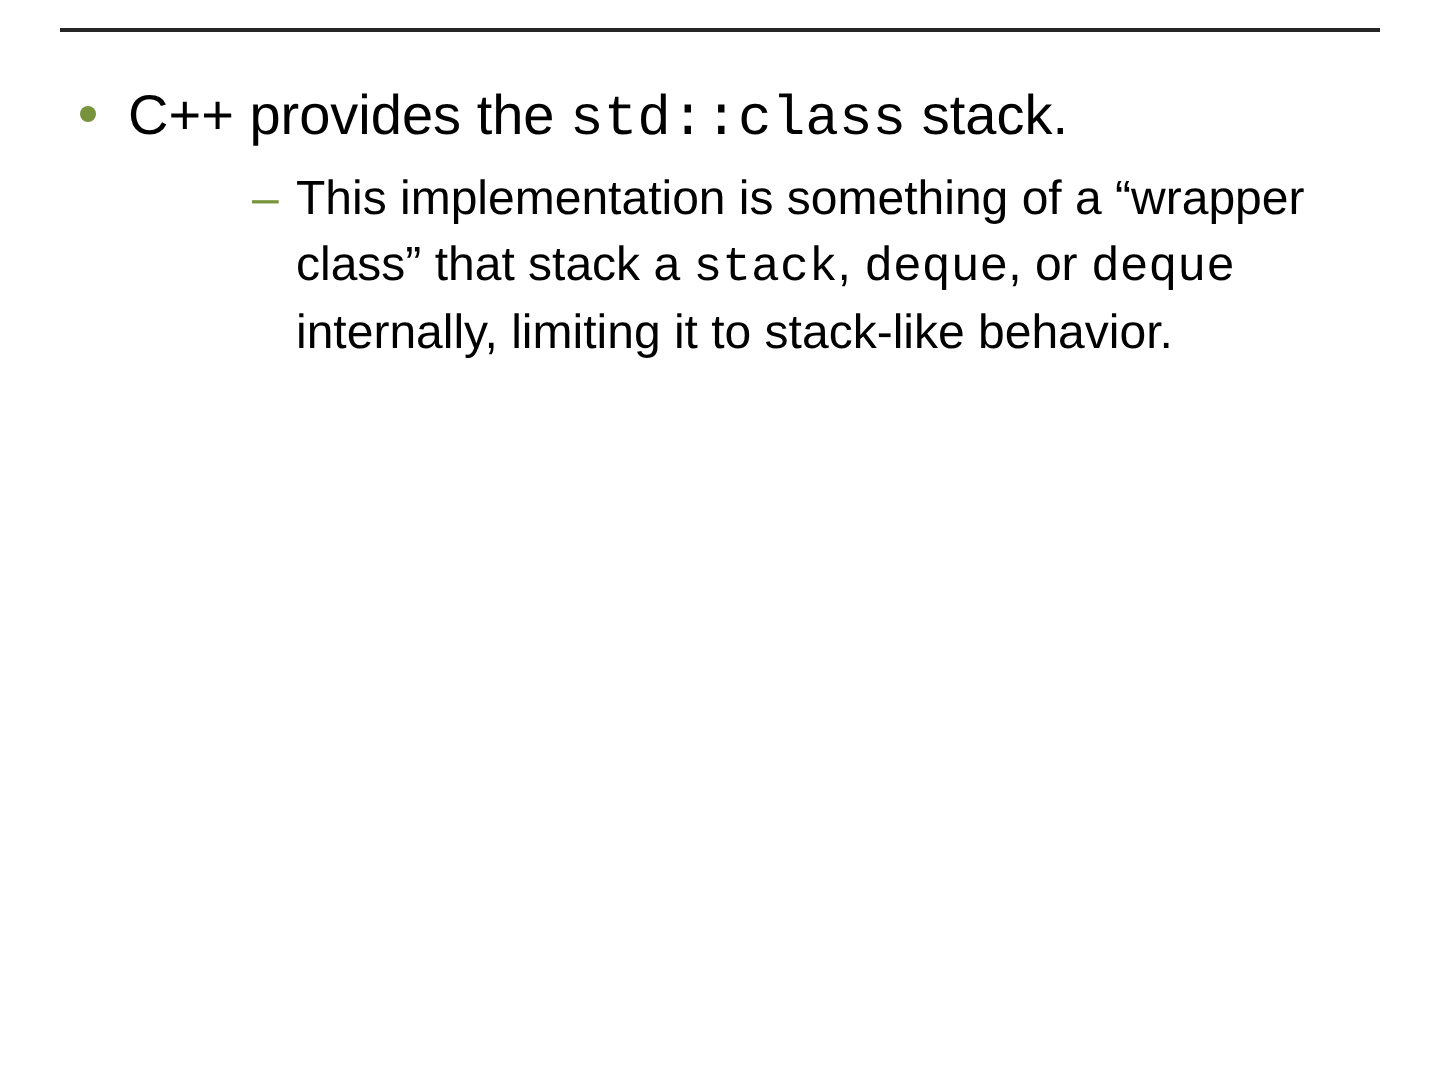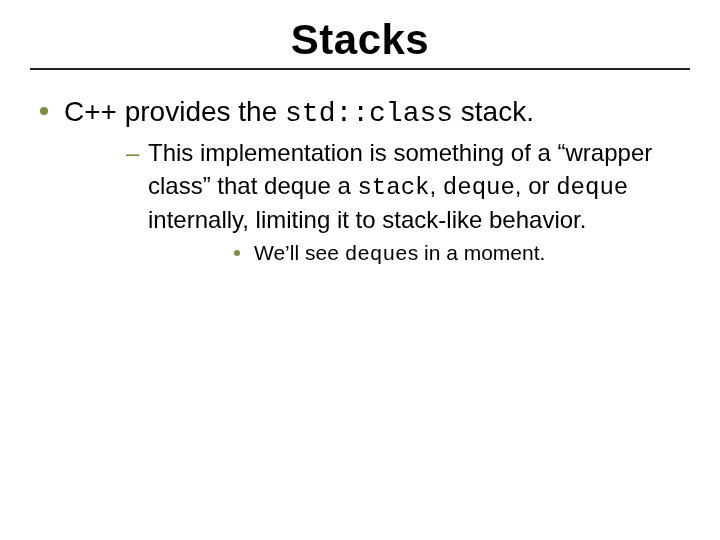--- a/index.html
+++ b/index.html
@@ -84,35 +84,30 @@
   }
   .code {
     font-family: "Courier New", Courier, monospace;
   }
   .seg { white-space: normal; margin-top: 28px; }
 </style>
 </head>
 <body>
 <div class="slide">
 
-  <h1 class="title">Stacks</h1>
   <hr class="rule">
 
   <ul class="bullets">
     <li class="b1">
       <span class="dot"></span>
       <span class="seg">C++ provides the </span><span class="seg code">std::class</span><span class="seg"> stack.</span>
       <ul class="bullets">
         <li class="b2">
           <span class="dash">–</span>
-          <span class="seg">This implementation is something of a “wrapper class” that deque a </span><span class="seg code">stack</span><span class="seg">, </span><span class="seg code">deque</span><span class="seg">, or </span><span class="seg code">deque</span><span class="seg"> internally, limiting it to stack-like behavior.</span>
+          <span class="seg">This implementation is something of a “wrapper class” that stack a </span><span class="seg code">stack</span><span class="seg">, </span><span class="seg code">deque</span><span class="seg">, or </span><span class="seg code">deque</span><span class="seg"> internally, limiting it to stack-like behavior.</span>
           <ul class="bullets">
-            <li class="b3">
-              <span class="dot3"></span>
-              <span class="seg">We’ll see </span><span class="seg code">deque</span><span class="seg">s in a moment.</span>
-            </li>
           </ul>
         </li>
       </ul>
     </li>
   </ul>
 
 </div>
 
 </body></html>

